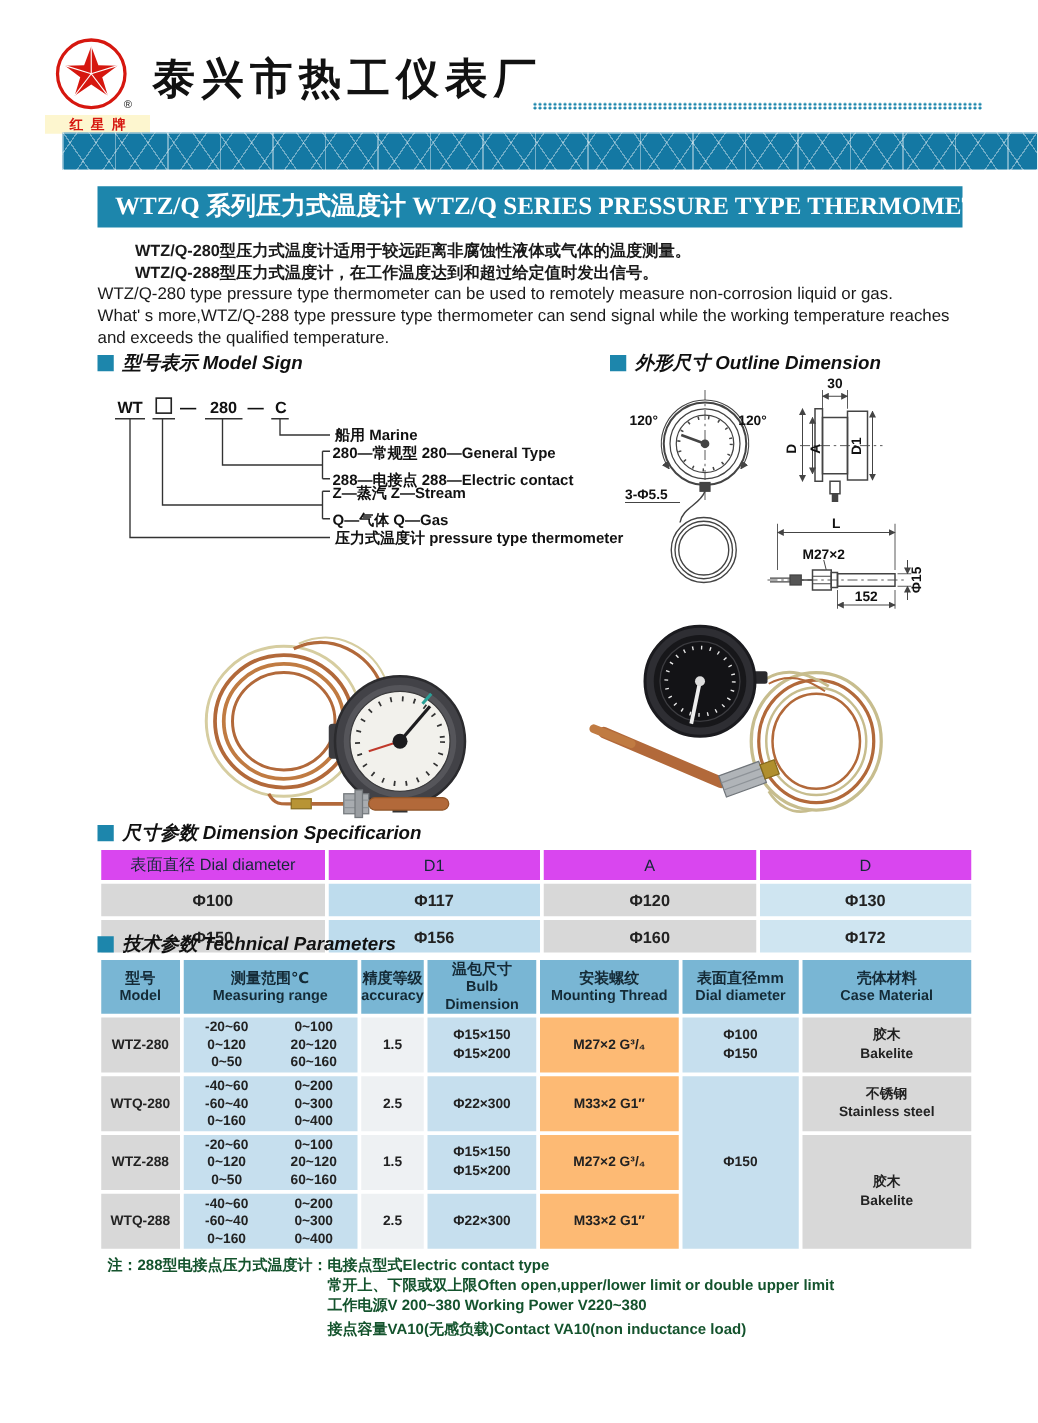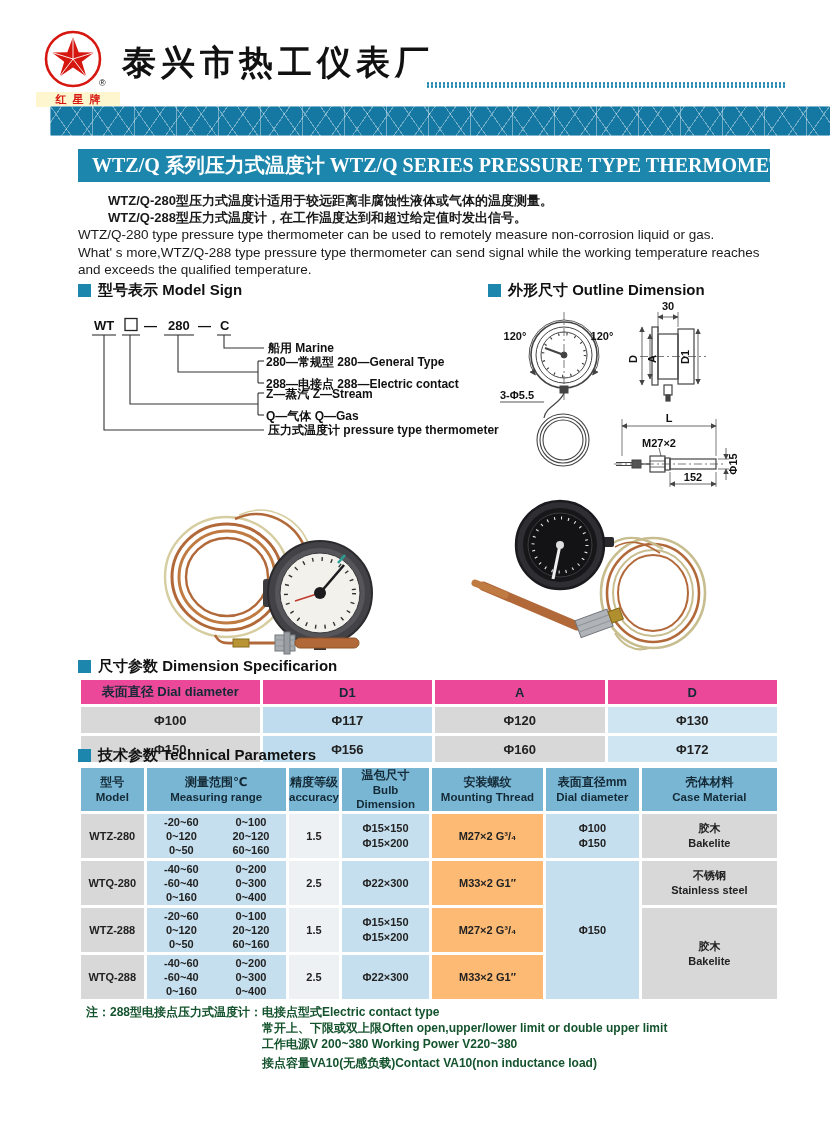--- a/index.html
+++ b/index.html
@@ -33,38 +33,38 @@
     box-sizing:border-box; white-space:nowrap; }
 
   
   .intro { position:absolute; left:78px; top:192px; width:706px; color:#1a1a1a; }
   .intro p { margin:0; }
   .intro .zh { font-weight:bold; font-size:13px; line-height:17px; text-indent:30px; }
   .intro .en { font-size:13.5px; line-height:17.5px; }
 
   
   .sec-head { position:absolute; display:flex; align-items:center; gap:7px;
-    font-size:15px; font-weight:bold; color:#111; white-space:nowrap; }
+    font-size:15px; font-weight:bold; color:#111; white-space:nowrap;font-style:italic; }
   .sec-head .bullet { width:13px; height:13px; background:#1d86ac; display:inline-block; }
   #head-model   { left:78px;  top:281px; }
   #head-outline { left:488px; top:281px; }
   #head-dim     { left:78px;  top:657px; }
   #head-tech    { left:78px;  top:746px; }
 
   
   .svg-abs { position:absolute; }
   svg { font-family:"Liberation Sans","DejaVu Sans",sans-serif; }
   svg text { fill:#111; }
 
   
   table { border-collapse:separate; border-spacing:3px; background:#fff; }
   th,td { text-align:center; vertical-align:middle; padding:0; }
 
   .dim-table { position:absolute; left:78px; top:677px; width:702px; font-size:13px; }
-  .dim-table th { background:#ec4899; height:24px; font-weight:bold; color:#142a36; }
+  .dim-table th { background:#d946ef; height:24px; font-weight:normal; color:#142a36; }
   .dim-table td { height:26px; font-weight:bold; color:#222; }
   .dim-table td.cg  { background:#d8d8d8; }
   .dim-table td.cb1 { background:#bedced; }
   .dim-table td.cb2 { background:#cfe5f1; }
 
   .tech-table { position:absolute; left:78px; top:765px; width:702px; font-size:11px; }
   .tech-table th { background:#79b6d4; height:40px; color:#142a36; }
   .tech-table th .h-zh { display:block; font-size:12px; font-weight:bold; line-height:15px; }
   .tech-table th .h-en { display:block; font-size:11.5px; font-weight:bold; line-height:14px; }
   .tech-table td { height:44px; font-weight:bold; color:#222; }

